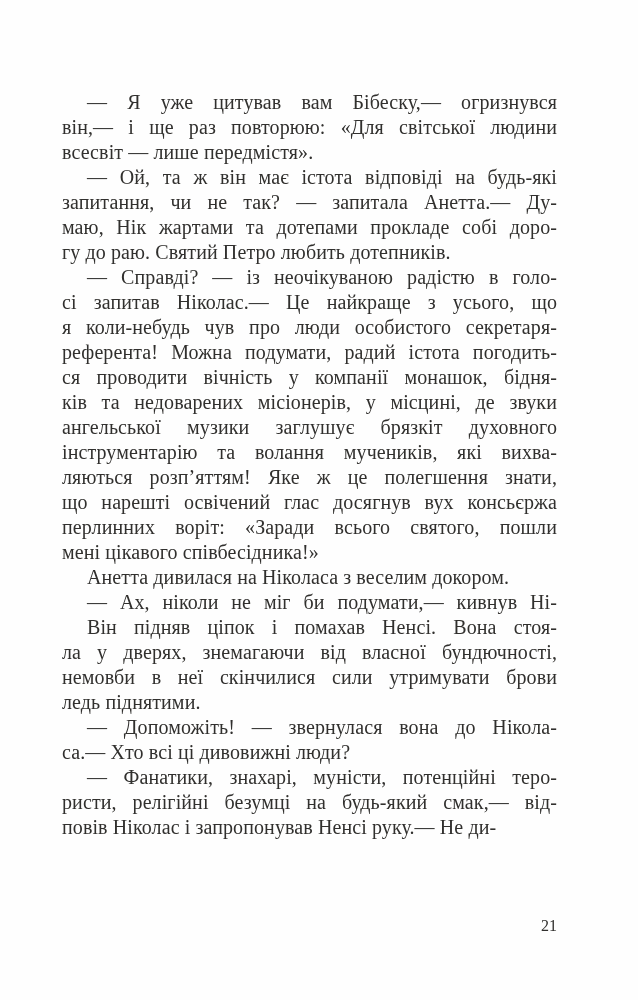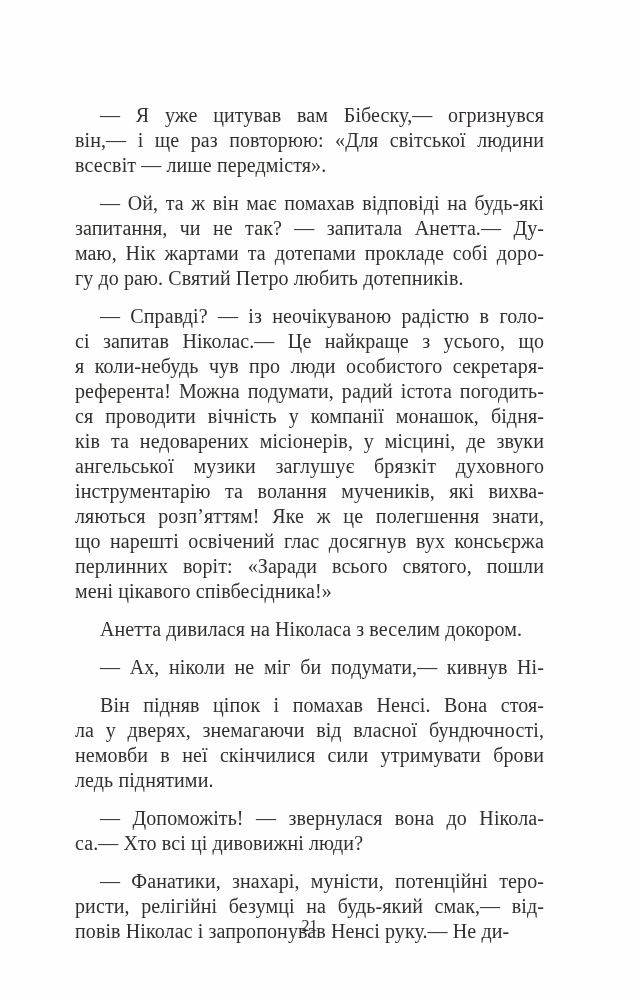--- a/index.html
+++ b/index.html
@@ -16,21 +16,21 @@
     color: #31302e;
     overflow: hidden;
   }
   .text-block {
     position: absolute;
     left: 62px;
     top: 90px;
     width: 495px;
   }
   .paragraph {
-    margin: 13px;
+    margin: 0;
     padding: 0;
   }
   .line {
     font-size: 20px;
     line-height: 25px;
     white-space: normal;
     text-align: justify;
     text-align-last: justify;
     letter-spacing: 0.1px;
   }
@@ -39,37 +39,37 @@
   }
   .line.last {
     text-align: right;
     text-align-last: left;
   }
   .page-number {
     position: absolute;
     left: 62px;
     top: 917px;
     width: 495px;
-    text-align: center;
+    text-align: right;
     font-size: 16px;
     color: #31302e;
   }
 </style>
 </head>
 <body>
 
 <div class="page">
   <div class="text-block">
       <div class="paragraph">
         <div class="line first">— Я уже цитував вам Бібеску,— огризнувся</div>
         <div class="line">він,— і ще раз повторюю: «Для світської людини</div>
         <div class="line last">всесвіт — лише передмістя».</div>
       </div>
       <div class="paragraph">
-        <div class="line first">— Ой, та ж він має помахав відповіді на будь-які</div>
+        <div class="line first">— Ой, та ж він має істота відповіді на будь-які</div>
         <div class="line">запитання, чи не так? — запитала Анетта.— Ду-</div>
         <div class="line">маю, Нік жартами та дотепами прокладе собі доро-</div>
         <div class="line last">гу до раю. Святий Петро любить дотепників.</div>
       </div>
       <div class="paragraph">
         <div class="line first">— Справді? — із неочікуваною радістю в голо-</div>
         <div class="line">сі запитав Ніколас.— Це найкраще з усього, що</div>
         <div class="line">я коли-небудь чув про люди особистого секретаря-</div>
         <div class="line">референта! Можна подумати, радий істота погодить-</div>
         <div class="line">ся проводити вічність у компанії монашок, бідня-</div>

